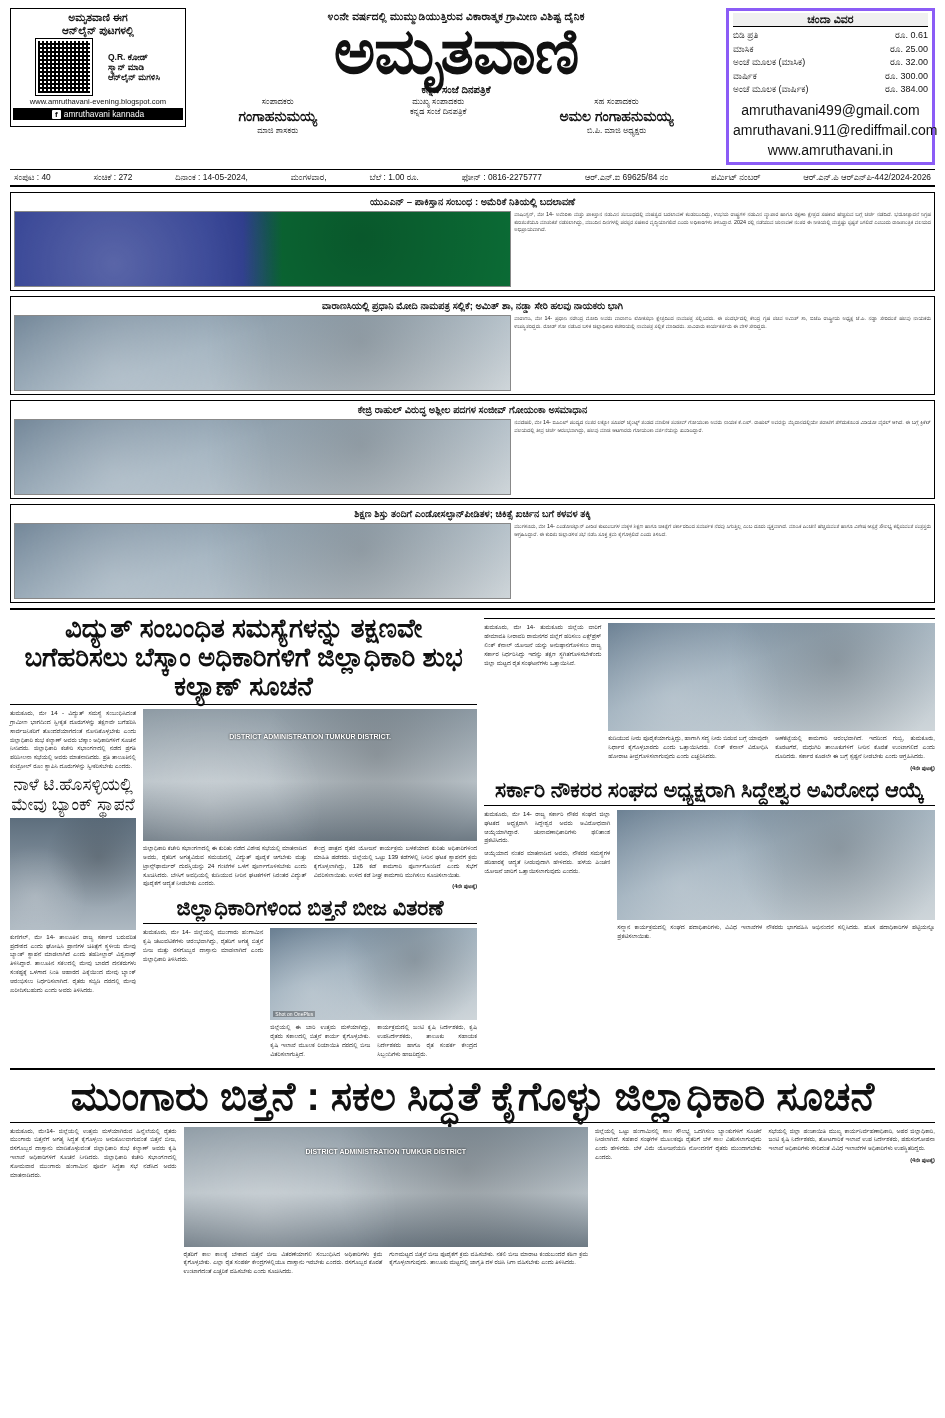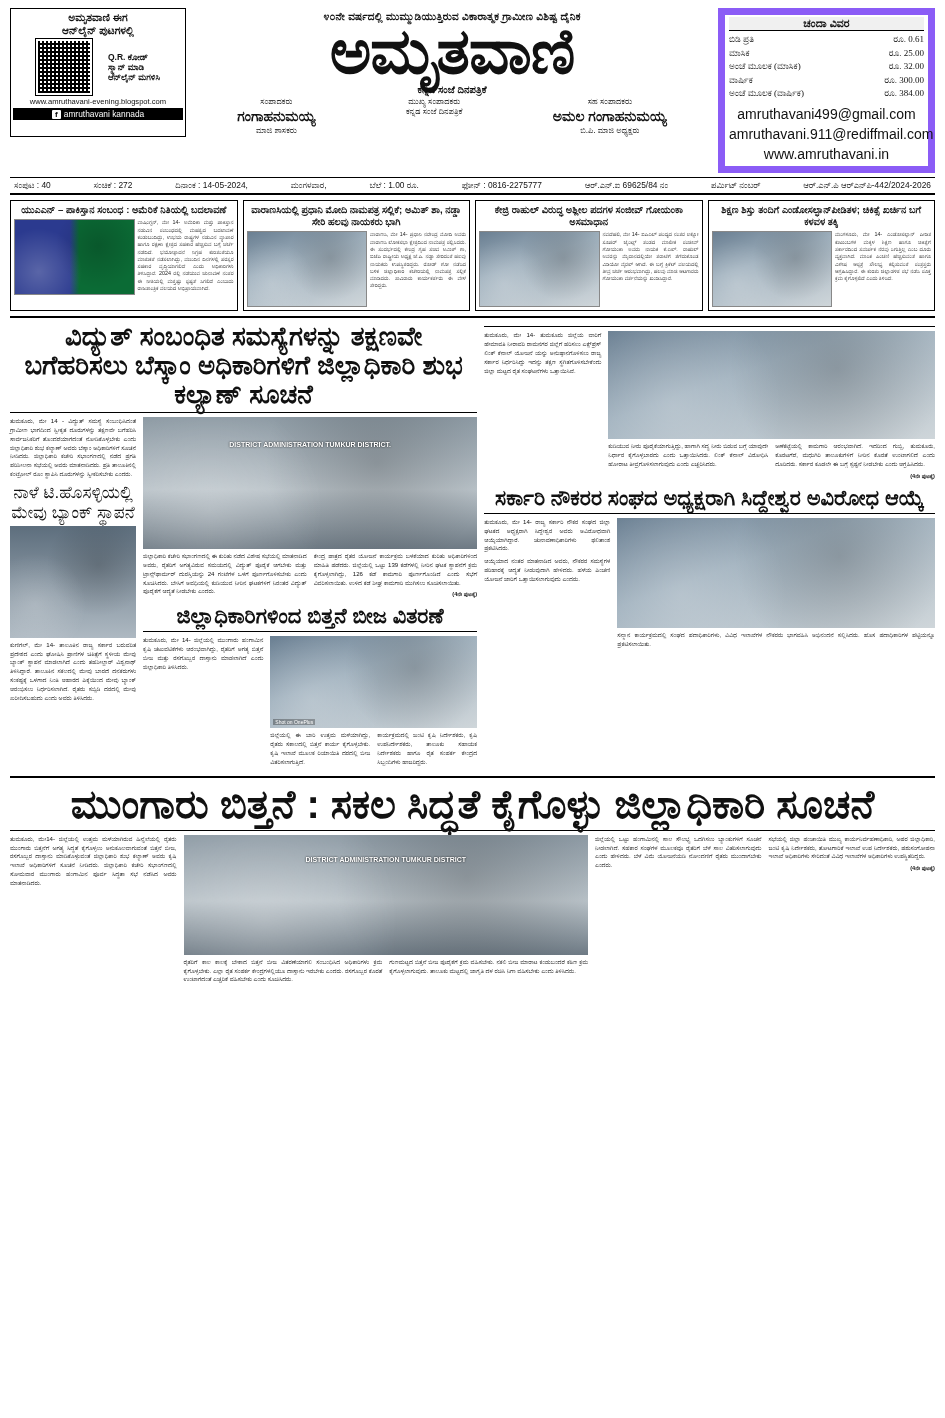--- a/index.html
+++ b/index.html
@@ -1,49 +1,49 @@
 <!DOCTYPE html>
 <html><head>
 <meta charset="utf-8">
 <style>
   html,body{margin:0;padding:0;background:#fff;}
   body{width:945px;height:1418px;font-family:"Liberation Sans",sans-serif;color:#111;}
   .page{width:945px;height:1418px;box-sizing:border-box;padding:8px 10px;position:relative;}
 
   
   .masthead{display:flex;align-items:flex-start;gap:6px;}
-  .mh-left{width:170px;text-align:center;border:1px solid #000;padding:2px 2px 16px;}
+  .mh-left{width:170px;text-align:center;border:1px solid #000;padding:2px 2px 6px;}
   .mh-left .l1{font-size:10.5px;font-weight:bold;line-height:1.25;}
   .qr-row{display:flex;align-items:center;gap:16px;margin-top:2px;justify-content:center;}
   .qr{width:52px;height:52px;background:
      repeating-linear-gradient(90deg,#000 0 2px,#fff 2px 4px),
      repeating-linear-gradient(0deg,#000 0 2px,#fff 2px 4px);
      background-blend-mode:multiply;border:2px solid #fff;outline:1px solid #000;}
   .qr-txt{font-size:8.5px;font-weight:bold;line-height:1.2;text-align:left;}
   .mh-left .site{font-size:7.6px;margin-top:2px;}
   .fbline{background:#000;color:#fff;font-size:8.4px;padding:1px 3px;margin-top:2px;display:flex;align-items:center;gap:3px;justify-content:center;}
   .fb-ico{display:inline-block;width:9px;height:9px;background:#fff;color:#000;font-weight:bold;font-size:8px;line-height:9px;text-align:center;border-radius:1px;}
 
   .mh-mid{flex:1;text-align:center;}
   .tagline{font-size:10.5px;font-weight:bold;letter-spacing:.2px;margin-top:2px;}
   .title{font-size:63px;font-weight:bold;line-height:.98;margin:-2px 0 0;letter-spacing:-1px;}
   .subttl{font-size:10px;font-weight:bold;margin-top:1px;}
   .eds{display:flex;justify-content:space-around;font-size:8.2px;line-height:1.3;margin-top:1px;}
   .eds div{text-align:center;}
   .eds b{font-size:14px;}
 
-  .mh-right{width:195px;border:7px solid #8b5cf6;padding:2px 4px;}
+  .mh-right{width:195px;border:3px solid #8b5cf6;padding:2px 4px;}
   .mh-right h4{margin:0 0 2px;text-align:center;font-size:11px;background:#f0f0f0;border-bottom:1px solid #000;}
-  .rate{display:flex;justify-content:space-between;font-size:9px;line-height:1.5;font-family:Liberation Serif, serif;}
+  .rate{display:flex;justify-content:space-between;font-size:9px;line-height:1.5;}
   .mail{font-size:14px;text-align:center;line-height:1.45;margin-top:3px;}
 
   .striprow{display:flex;justify-content:space-between;font-size:8.4px;border-top:1px solid #000;border-bottom:2px solid #000;padding:2px 4px;margin-top:4px;}
 
   
-  .teasers{display:flex;gap:5px;margin-top:5px;}
+  .teasers{display:flex;gap:5px;margin-top:5px;flex-direction:column;}
   .teaser{flex:1;border:1px solid #000;padding:3px;}
   .teaser h5{margin:0 0 3px;font-size:9.6px;font-weight:bold;text-align:center;line-height:1.25;}
   .t-body{display:flex;gap:3px;}
   .t-body .ph{flex:0 0 54%;height:74px;border:1px solid #888;}
   .t-body p{margin:0;font-size:5.4px;line-height:1.35;text-align:justify;color:#222;}
   .sep{border-top:2px solid #000;margin:5px 0 4px;}
 
   
   .ph{background:#b9c3cb;position:relative;overflow:hidden;}
   .ph.people{background:linear-gradient(160deg,#6a7f92 0%,#9fb0bd 40%,#cfd6da 100%);}

